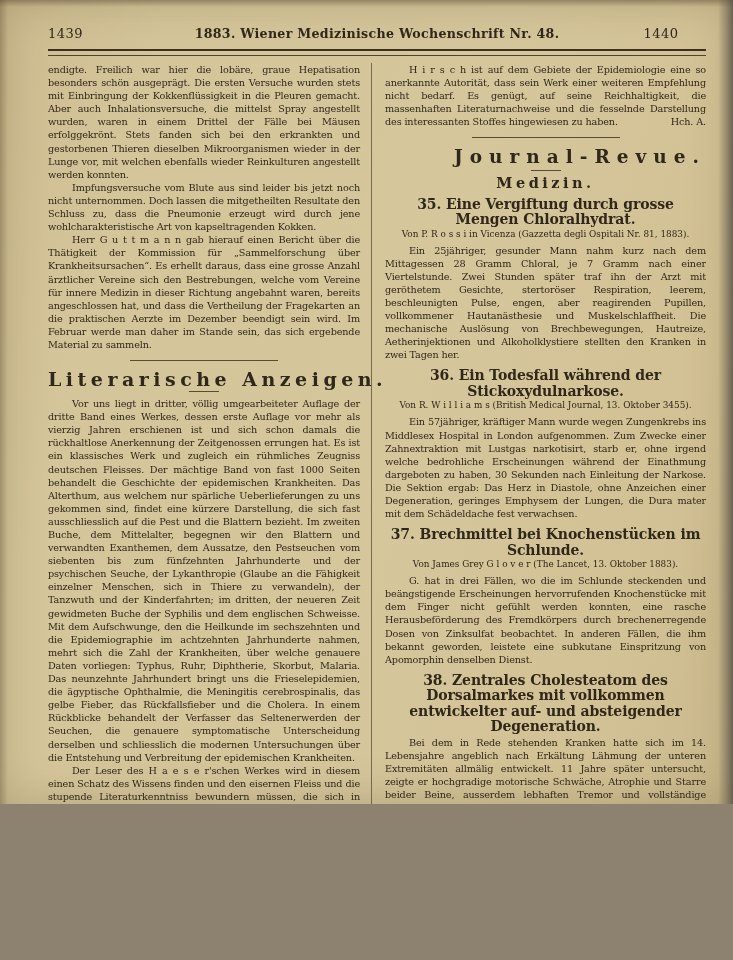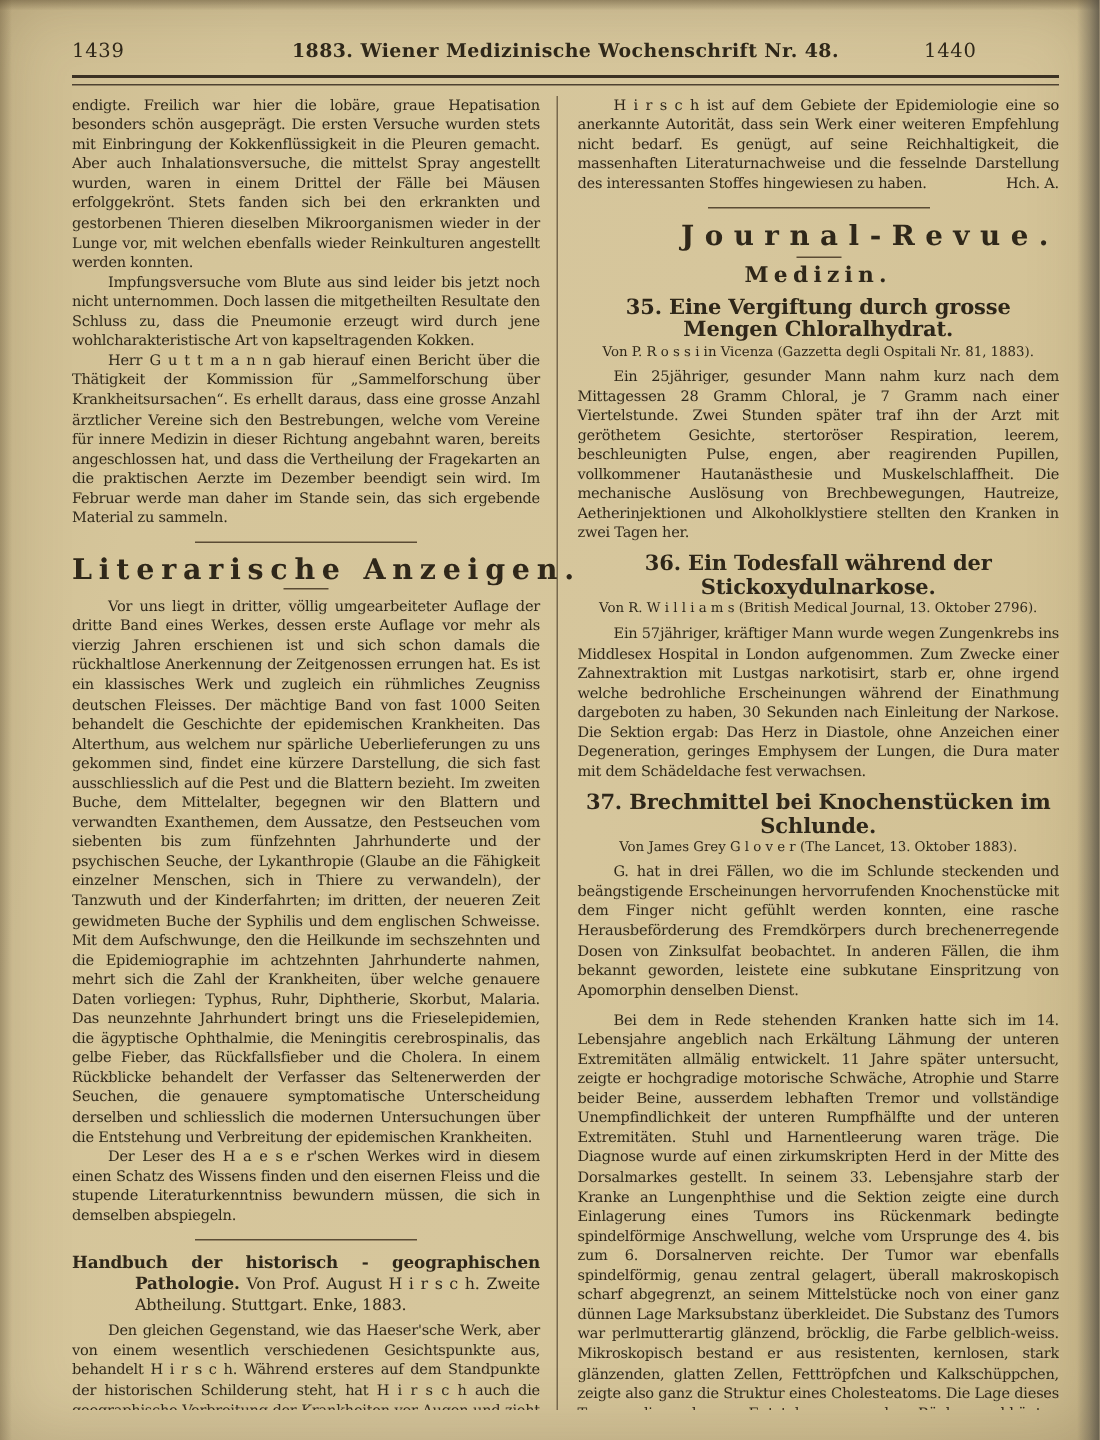--- a/index.html
+++ b/index.html
@@ -1,38 +1,38 @@
 <!DOCTYPE html>
 <html lang="de"><head>
 <meta charset="utf-8">
 <style>
   html,body{margin:0;padding:0;background:#8d8270;}
   .page{
     position:relative;
-    width:733px;height:960px;
+    width:733px;height:804px;
     margin:0 auto;
     background:linear-gradient(105deg,#cdbc90 0%,#d5c59a 18%,#d6c69c 55%,#d2c194 85%,#c9b88c 100%);
     color:#2f2719;
     font-family:"DejaVu Serif","Liberation Serif",serif;
     overflow:hidden;
     box-shadow:inset 0 0 46px rgba(94,75,44,.28);
   }
   .edge-right{position:absolute;top:0;right:0;width:15px;height:100%;
     background:linear-gradient(to right,rgba(90,82,66,0),rgba(99,92,78,.45) 55%,rgba(82,77,66,.78));}
   .edge-top{position:absolute;top:0;left:0;right:0;height:7px;
     background:linear-gradient(rgba(82,66,40,.42),rgba(82,66,40,0));}
   .edge-left{position:absolute;top:0;left:0;width:8px;height:100%;
     background:linear-gradient(to right,rgba(82,66,40,.30),rgba(82,66,40,0));}
 
   .inner{position:absolute;left:48px;top:26px;width:658px;}
 
   
   .pagehead{display:flex;align-items:baseline;font-size:13px;}
   .folio{width:90px;letter-spacing:.5px;}
-  .folio.right{text-align:left;}
+  .folio.right{text-align:center;}
   .head-title{flex:1;text-align:center;font-weight:700;font-size:12.6px;letter-spacing:.3px;}
   .headrule{margin-top:8px;height:4px;border-top:2px solid #3b3123;border-bottom:1px solid #4e4231;}
 
   
   .cols{display:flex;margin-top:7px;height:876px;overflow:hidden;}
   .col{font-size:9.7px;line-height:13.1px;text-align:justify;letter-spacing:-.15px;
        hyphens:auto;-webkit-hyphens:auto;}
   .col.left{width:312px;padding-right:11px;border-right:1px solid rgba(88,74,52,.75);}
   .col.right{width:321px;padding-left:13px;}
   p{margin:0;}
@@ -106,30 +106,31 @@
         <h2 class="med-heading">Medizin.</h2>
 
         <article class="art">
           <h3 class="art-title">35. Eine Vergiftung durch grosse Mengen Chloralhydrat.</h3>
           <p class="byline">Von P. R o s s i in Vicenza (Gazzetta degli Ospitali Nr. 81, 1883).</p>
           <p class="ind">Ein 25jähriger, gesunder Mann nahm kurz nach dem Mittagessen 28 Gramm Chloral, je 7 Gramm nach einer Viertelstunde. Zwei Stunden später traf ihn der Arzt mit geröthetem Gesichte, stertoröser Respiration, leerem, beschleunigten Pulse, engen, aber reagirenden Pupillen, vollkommener Hautanästhesie und Muskelschlaffheit. Die mechanische Auslösung von Brechbewegungen, Hautreize, Aetherinjektionen und Alkoholklystiere stellten den Kranken in zwei Tagen her.</p>
         </article>
 
         <article class="art">
           <h3 class="art-title">36. Ein Todesfall während der Stickoxydulnarkose.</h3>
-          <p class="byline">Von R. W i l l i a m s (British Medical Journal, 13. Oktober 2796).</p>
+          <p class="byline">Von R. W i l l i a m s (British Medical Journal, 13. Oktober 3455).</p>
           <p class="ind">Ein 57jähriger, kräftiger Mann wurde wegen Zungenkrebs ins Middlesex Hospital in London aufgenommen. Zum Zwecke einer Zahnextraktion mit Lustgas narkotisirt, starb er, ohne irgend welche bedrohliche Erscheinungen während der Einathmung dargeboten zu haben, 30 Sekunden nach Einleitung der Narkose. Die Sektion ergab: Das Herz in Diastole, ohne Anzeichen einer Degeneration, geringes Emphysem der Lungen, die Dura mater mit dem Schädeldache fest verwachsen.</p>
         </article>
 
         <article class="art">
           <h3 class="art-title">37. Brechmittel bei Knochenstücken im Schlunde.</h3>
           <p class="byline">Von James Grey G l o v e r (The Lancet, 13. Oktober 1883).</p>
           <p class="ind">G. hat in drei Fällen, wo die im Schlunde steckenden und beängstigende Erscheinungen hervorrufenden Knochenstücke mit dem Finger nicht gefühlt werden konnten, eine rasche Herausbeförderung des Fremdkörpers durch brechenerregende Dosen von Zinksulfat beobachtet. In anderen Fällen, die ihm bekannt geworden, leistete eine subkutane Einspritzung von Apomorphin denselben Dienst.</p>
         </article>
 
         <article class="art">
+          <h3 class="art-title">38. Zentrales Cholesteatom des Dorsalmarkes mit vollkommen entwickelter auf- und absteigender Degeneration.</h3>
           <p class="ind">Bei dem in Rede stehenden Kranken hatte sich im 14. Lebensjahre angeblich nach Erkältung Lähmung der unteren Extremitäten allmälig entwickelt. 11 Jahre später untersucht, zeigte er hochgradige motorische Schwäche, Atrophie und Starre beider Beine, ausserdem lebhaften Tremor und vollständige Unempfindlichkeit der unteren Rumpfhälfte und der unteren Extremitäten. Stuhl und Harnentleerung waren träge. Die Diagnose wurde auf einen zirkumskripten Herd in der Mitte des Dorsalmarkes gestellt. In seinem 33. Lebensjahre starb der Kranke an Lungenphthise und die Sektion zeigte eine durch Einlagerung eines Tumors ins Rückenmark bedingte spindelförmige Anschwellung, welche vom Ursprunge des 4. bis zum 6. Dorsalnerven reichte. Der Tumor war ebenfalls spindelförmig, genau zentral gelagert, überall makroskopisch scharf abgegrenzt, an seinem Mittelstücke noch von einer ganz dünnen Lage Marksubstanz überkleidet. Die Substanz des Tumors war perlmutterartig glänzend, bröcklig, die Farbe gelblich-weiss. Mikroskopisch bestand er aus resistenten, kernlosen, stark glänzenden, glatten Zellen, Fetttröpfchen und Kalkschüppchen, zeigte also ganz die Struktur eines Cholesteatoms. Die Lage dieses Tumors liess dessen Entstehung aus den Rückenmarkhäuten ausschliessen, dagegen</p>
         </article>
       </section>
 
     </main>
   </div>
 </div>
 
 </body></html>

